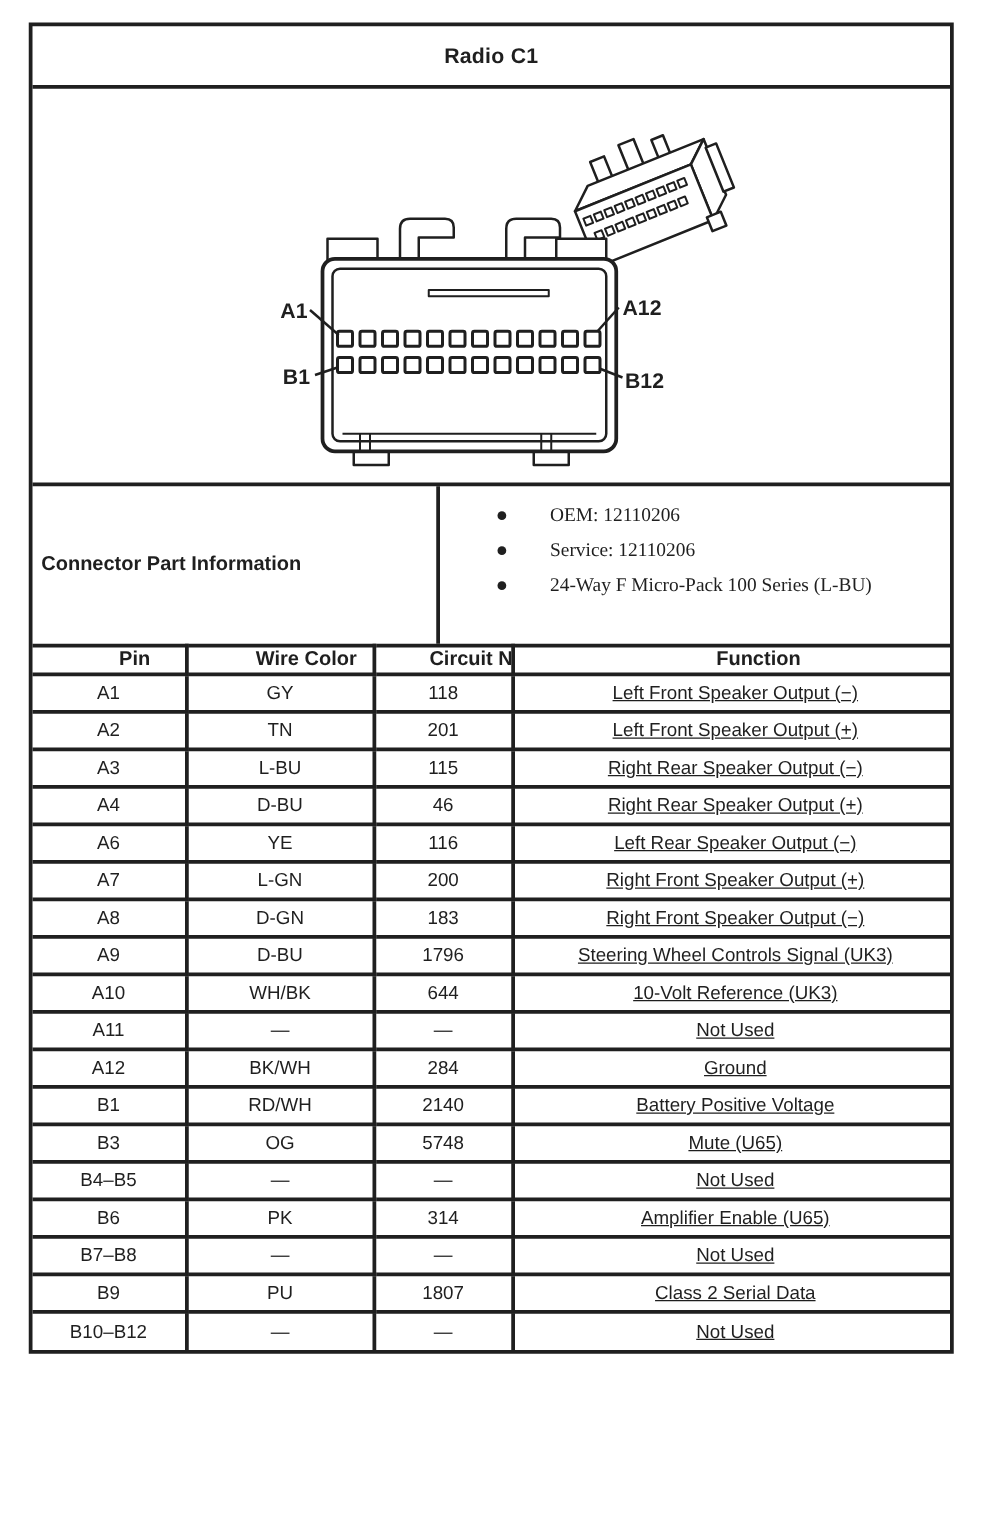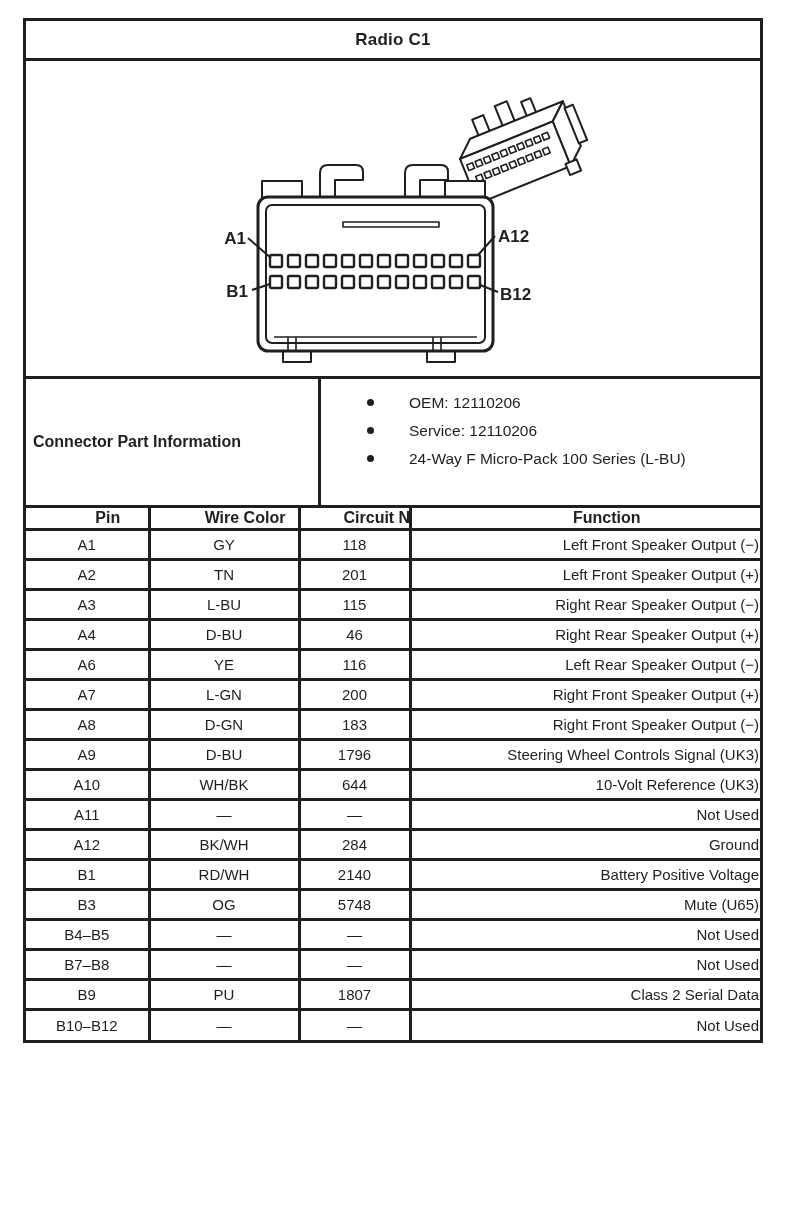--- a/index.html
+++ b/index.html
@@ -7,55 +7,55 @@
   html,body { margin:0; padding:0; }
   body {
     width:800px; height:1224px; background:var(--paper);
     font-family:"Liberation Sans", sans-serif; color:var(--ink);
     position:relative;
   }
   .sheet { position:absolute; left:23px; top:18px; width:740px; }
   .frame { border:3px solid var(--ink); background:var(--paper); }
 
   .title-bar {
-    height:40px; border-bottom:3px solid var(--ink);
+    height:50px; border-bottom:3px solid var(--ink);
     display:flex; align-items:center; justify-content:center;
     font-size:17px; font-weight:bold; letter-spacing:.2px;
   }
 
   .diagram-area { height:318px; border-bottom:3px solid var(--ink); position:relative; }
   .diagram-area svg { position:absolute; left:0; top:0; }
   .ln  { fill:#fff; stroke:var(--ink); stroke-width:3;   stroke-linejoin:round; }
   .ln2 { fill:#fff; stroke:var(--ink); stroke-width:2;   stroke-linejoin:round; }
   .ln1 { fill:none; stroke:var(--ink); stroke-width:1.6; stroke-linejoin:round; }
   .pin { fill:#fff; stroke:var(--ink); stroke-width:2.4; }
   .lead{ stroke:var(--ink); stroke-width:2; fill:none; }
   .dlabel { font:bold 17px "Liberation Sans", sans-serif; fill:var(--ink); }
 
   .part-info { display:flex; height:126px; }
   .part-info-label {
-    width:295px; border-right:3px solid var(--ink);
+    width:326px; border-right:3px solid var(--ink);
     display:flex; align-items:center; padding-left:7px;
     font-size:16px; font-weight:bold;
   }
   .part-info-bullets { flex:1; }
-  .part-info-bullets ul { margin:0; padding:10px 0 0 88px; list-style:none; }
+  .part-info-bullets ul { margin:0; padding:10px 0 0 88px; list-style:none;font-family:Liberation Serif, serif; }
   .part-info-bullets li { position:relative; font-size:15.5px; line-height:28px; }
   .part-info-bullets li::before {
     content:""; position:absolute; left:-42px; top:10px;
     width:7px; height:7px; border-radius:50%; background:var(--ink);
   }
 
   table.pinout { width:100%; border-collapse:collapse; table-layout:fixed; }
   table.pinout th, table.pinout td {
     border:3px solid var(--ink); overflow:hidden; white-space:nowrap;
   }
   table.pinout th { height:19px; font-size:16px; font-weight:bold; text-align:center;padding-left:43px; }
   table.pinout td { height:30px; font-size:15px; text-align:center; }
-  table.pinout td.fn { text-align:right; padding-left:6px; }
+  table.pinout td.fn { text-align:center; padding-left:6px;text-decoration:underline; }
   table.pinout th:first-child, table.pinout td:first-child { border-left:0; }
   table.pinout th:last-child,  table.pinout td:last-child  { border-right:0; }
   table.pinout tr:last-child td { border-bottom:0; }
   col.c-pin { width:123px; } col.c-wire { width:150px; }
   col.c-circ { width:111px; } col.c-func { width:350px; }
 </style>
 </head>
 <body>
 
 <div class="sheet frame">
@@ -262,20 +262,26 @@
         <td>5748</td>
         <td class="fn">Mute (U65)</td>
       </tr>
       <tr>
         <td>B4–B5</td>
         <td>—</td>
         <td>—</td>
         <td class="fn">Not Used</td>
       </tr>
       <tr>
+        <td>B6</td>
+        <td>PK</td>
+        <td>314</td>
+        <td class="fn">Amplifier Enable (U65)</td>
+      </tr>
+      <tr>
         <td>B7–B8</td>
         <td>—</td>
         <td>—</td>
         <td class="fn">Not Used</td>
       </tr>
       <tr>
         <td>B9</td>
         <td>PU</td>
         <td>1807</td>
         <td class="fn">Class 2 Serial Data</td>

